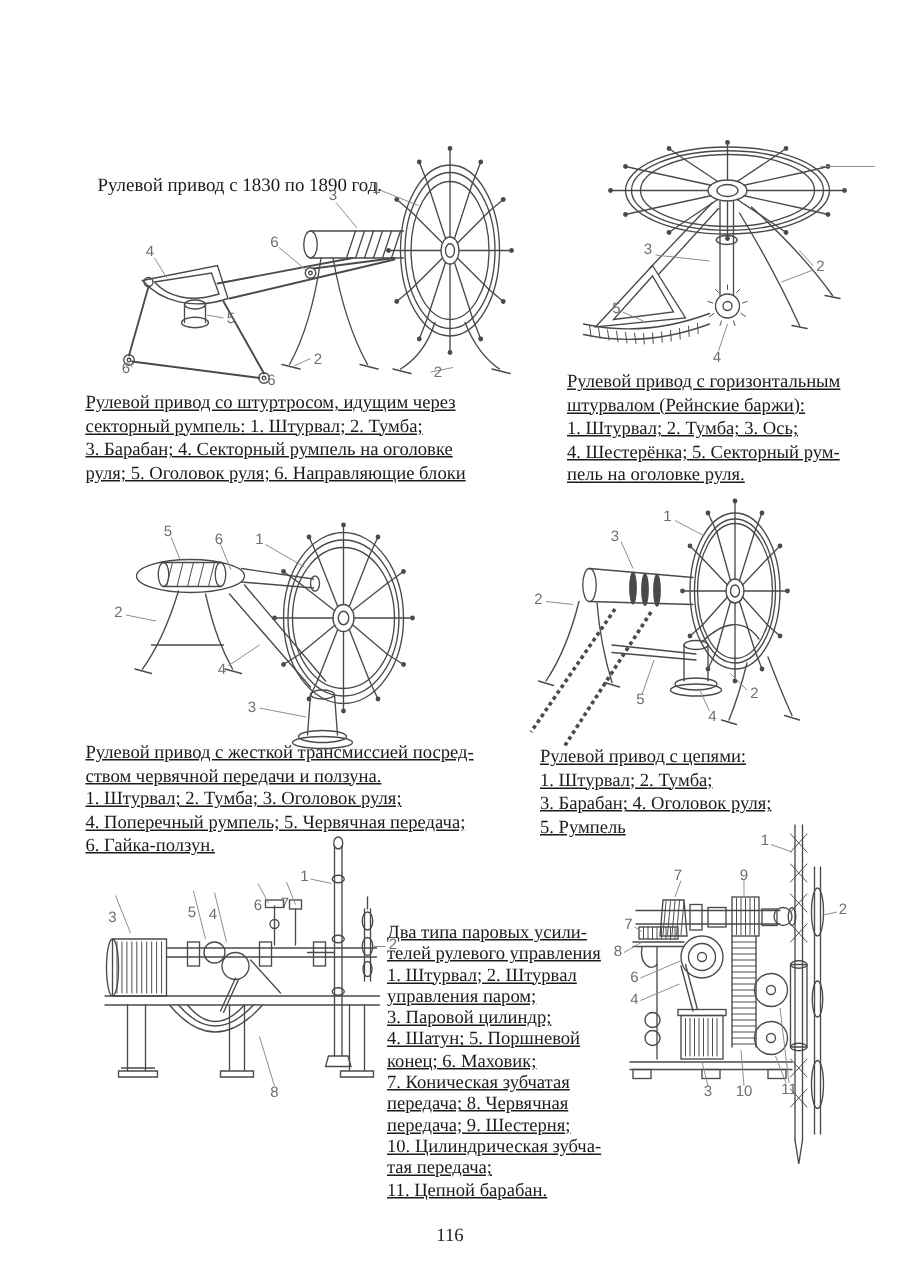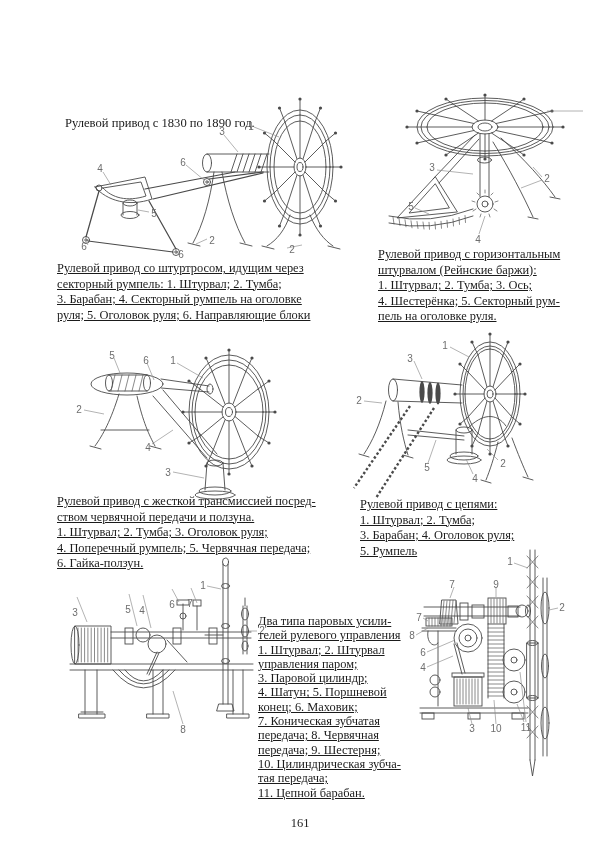--- a/index.html
+++ b/index.html
@@ -377,15 +377,15 @@
         <rect x="14" y="165" width="12" height="6"></rect>
         <rect x="60" y="165" width="12" height="6"></rect>
         <rect x="104" y="165" width="12" height="6"></rect>
       </g>
       <g class="leader">
         <path d="M106,15 L120,20 M46,39 L42,50 M88,39 L88,49 M150,60 L141,62 M15,70 L20,73 M8,87 L20,80 M19,104 L47,92 M19,119 L45,108 M64,176 L60,160 M88,176 L86,152 M116,174 L109,156 M118,174 L112,124"></path>
       </g>
     </svg>
   <span class="callout" style="left: 102px; top: 13px;">1</span><span class="callout" style="left: 44px; top: 36px;">7</span><span class="callout" style="left: 88px; top: 36px;">9</span><span class="callout" style="left: 154px; top: 59px;">2</span><span class="callout" style="left: 11px; top: 69px;">7</span><span class="callout" style="left: 4px; top: 87px;">8</span><span class="callout" style="left: 15px; top: 104px;">6</span><span class="callout" style="left: 15px; top: 119px;">4</span><span class="callout" style="left: 64px; top: 180px;">3</span><span class="callout" style="left: 88px; top: 180px;">10</span><span class="callout" style="left: 118px; top: 179px;">11</span></div>
 
-  <div class="pagenum" style="top:816px;">161</div>
+  <div class="pagenum" style="top:816px;">116</div>
 
 </div>
 
 </body></html>

